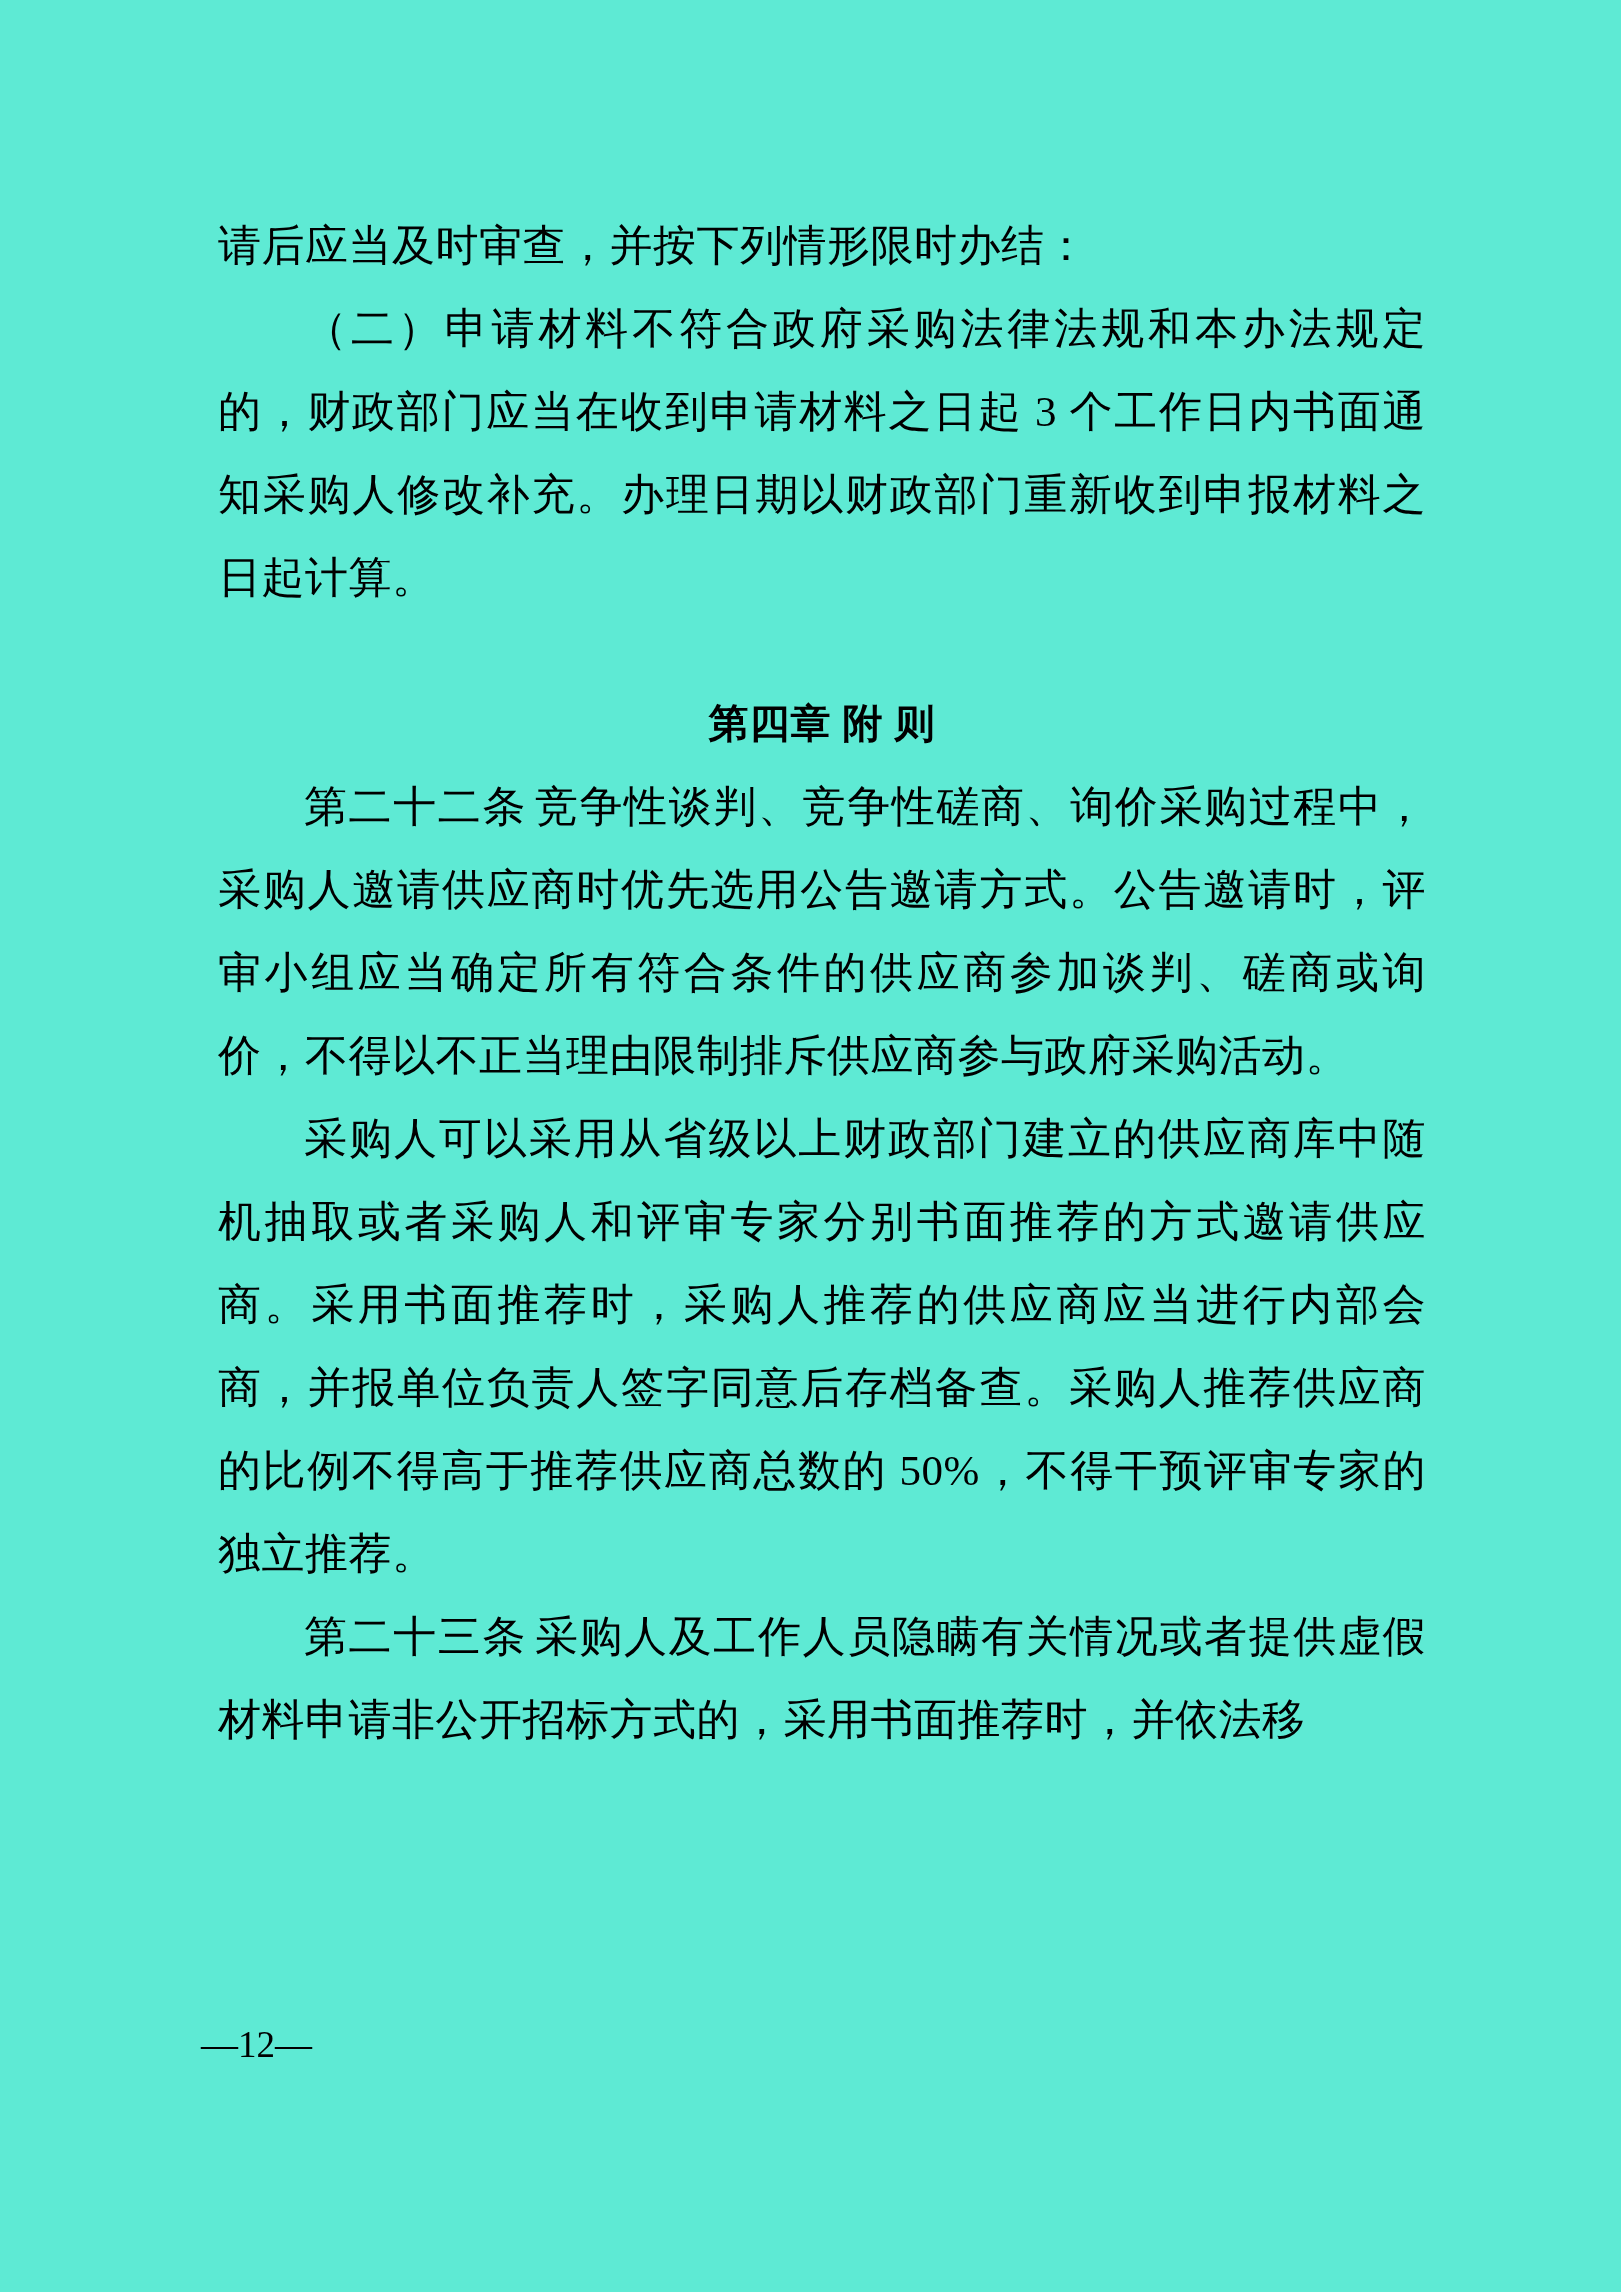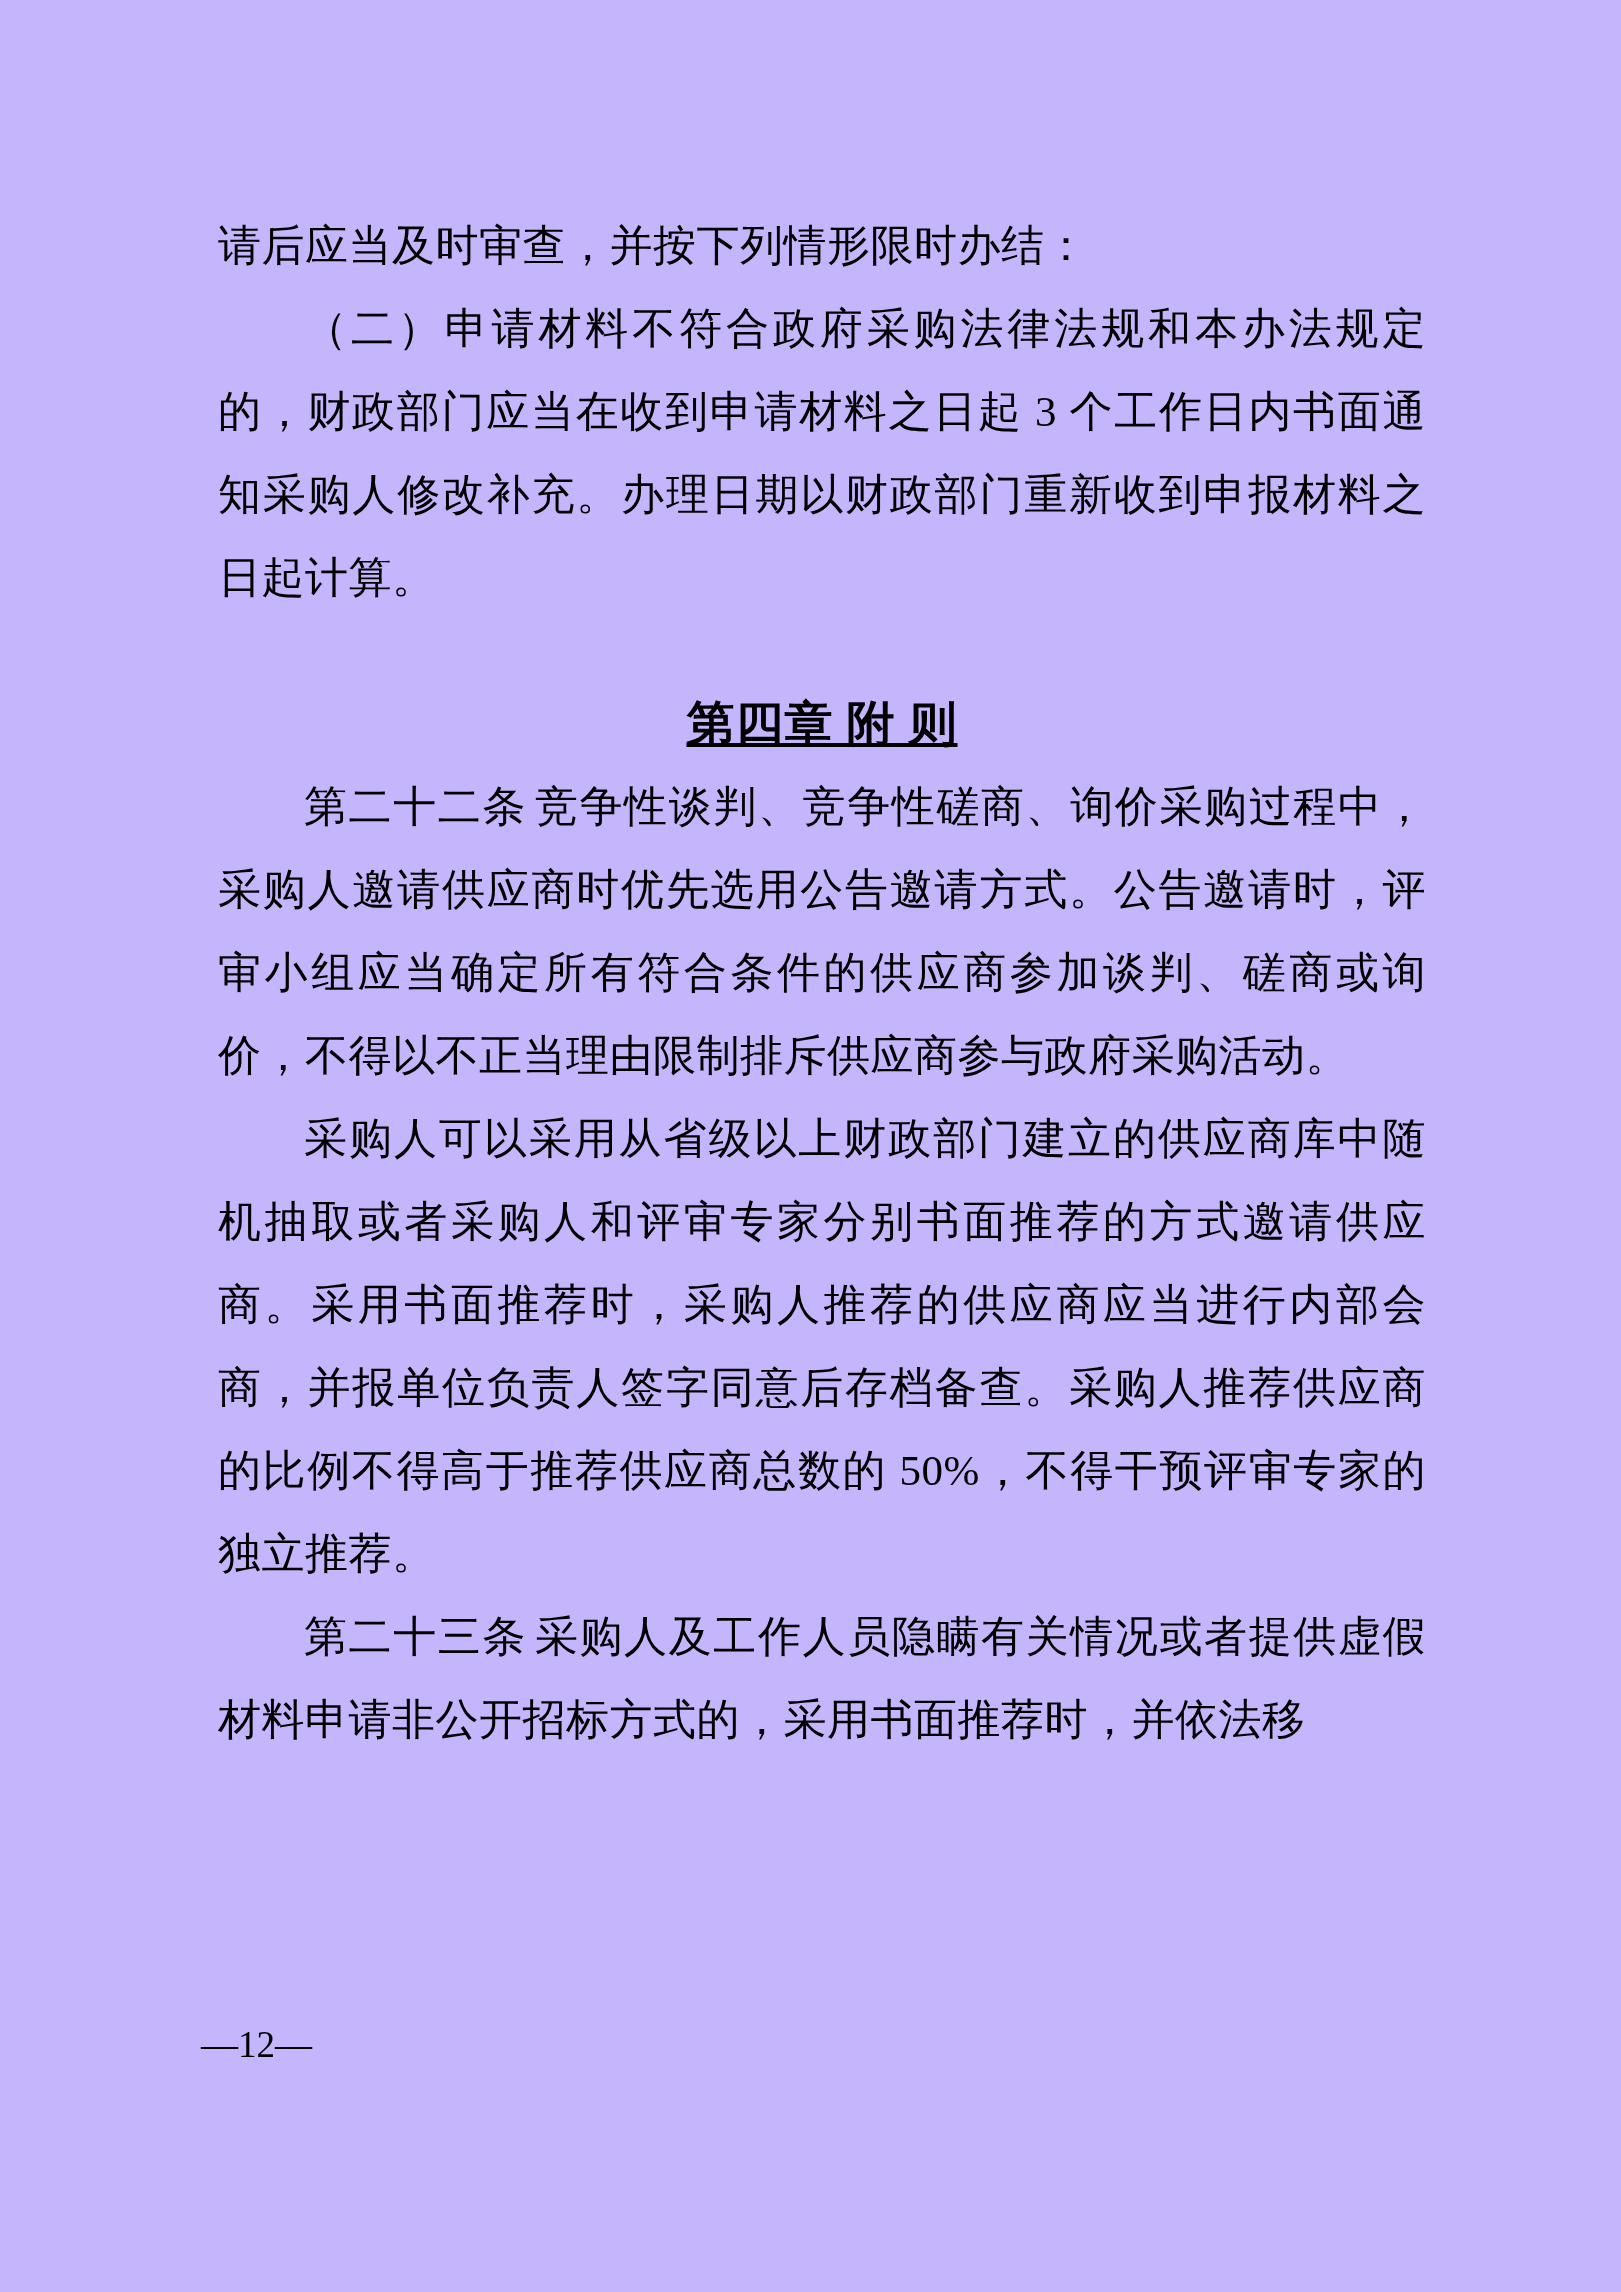--- a/index.html
+++ b/index.html
@@ -4,21 +4,21 @@
 <style>
   html, body {
     margin: 0;
     padding: 0;
     background: #ffffff;
   }
   .page {
     position: relative;
     width: 1621px;
     height: 2293px;
-    background: #c4b5fd;
+    background: #5eead4;
     overflow: hidden;
     font-family: "Liberation Serif", "DejaVu Serif", serif;
     color: #000000;
   }
   .page-body {
     position: absolute;
     left: 218px;
     top: 204px;
     width: 1208px;
   }
@@ -35,26 +35,25 @@
   }
   .article-lead {
     font-weight: normal;
     margin-right: 7.8px;
   }
   .article-lead:empty {
     margin-right: 0;
   }
   .chapter-heading {
     margin: 63px 0 0 0;
-    font-size: 48px;
+    font-size: 40px;
     line-height: 83px;
     font-weight: bold;
     text-align: center;
     letter-spacing: 1px;
-    text-decoration: underline;
   }
   .page-number {
     position: absolute;
     left: 201px;
     top: 2015px;
     font-size: 37px;
     line-height: 59px;
     letter-spacing: 0;
   }
 </style>

